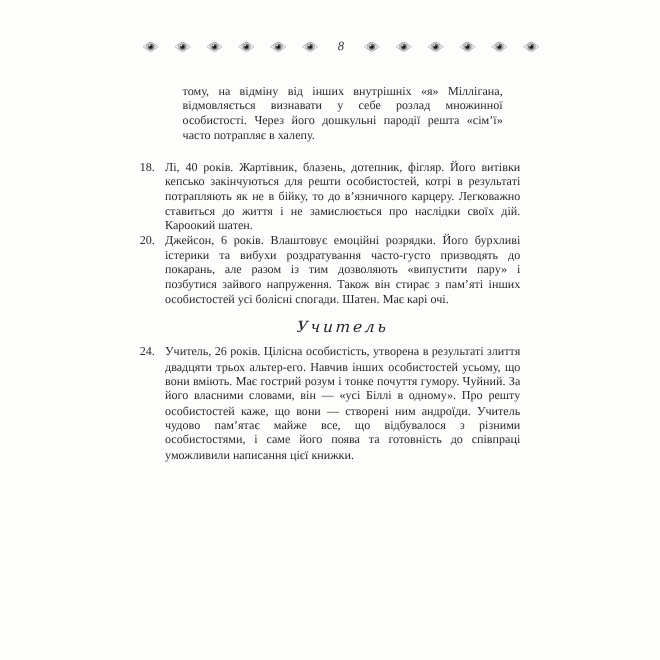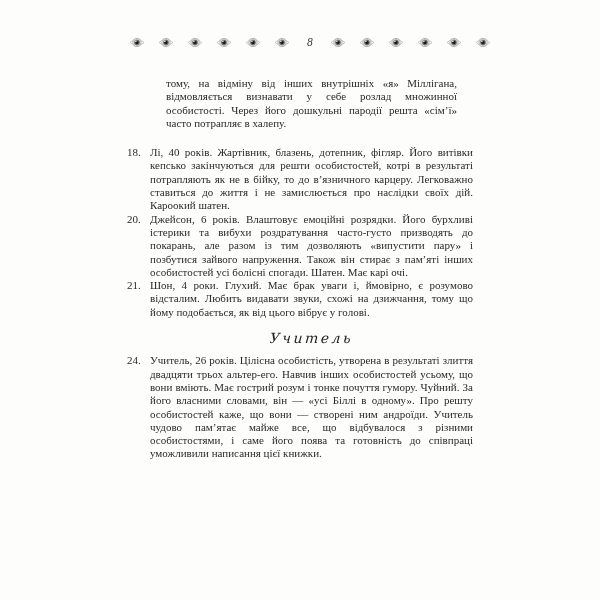--- a/index.html
+++ b/index.html
@@ -175,21 +175,20 @@
         </svg>
       </span>
     </div>
 
   <div class="content">
     <p class="intro">тому, на відміну від інших внутрішніх «я» Міллігана, відмовляється визнавати у себе розлад множинної особистості. Через його дошкульні пародії решта «сім’ї» часто потрапляє в халепу.</p>
 
     <div id="items-top">
         <div class="item"><span class="item-num">18.</span><span>Лі, 40 років. Жартівник, блазень, дотепник, фігляр. Його витівки кепсько закінчуються для решти особистостей, котрі в результаті потрапляють як не в бійку, то до в’язничного карцеру. Легковажно ставиться до життя і не замислюється про наслідки своїх дій. Кароокий шатен.</span></div>
         <div class="item"><span class="item-num">20.</span><span>Джейсон, 6 років. Влаштовує емоційні розрядки. Його бурхливі істерики та вибухи роздратування часто-густо призводять до покарань, але разом із тим дозволяють «випустити пару» і позбутися зайвого напруження. Також він стирає з пам’яті інших особистостей усі болісні спогади. Шатен. Має карі очі.</span></div>
-        <div class="item"><span class="item-num">21.</span><span>Шон, 4 роки. Глухий. Має брак уваги і, ймовірно, є розумово відсталим. Любить видавати звуки, схожі на дзижчання, тому що йому подобається, як від цього вібрує у голові.</span></div>
       </div>
 
     <div class="section-heading">Учитель</div>
 
     <div id="items-bottom">
         <div class="item"><span class="item-num">24.</span><span>Учитель, 26 років. Цілісна особистість, утворена в результаті злиття двадцяти трьох альтер-его. Навчив інших особистостей усьому, що вони вміють. Має гострий розум і тонке почуття гумору. Чуйний. За його власними словами, він — «усі Біллі в одному». Про решту особистостей каже, що вони — створені ним андроїди. Учитель чудово пам’ятає майже все, що відбувалося з різними особистостями, і саме його поява та готовність до співпраці уможливили написання цієї книжки.</span></div>
       </div>
   </div>
 
 </div>

